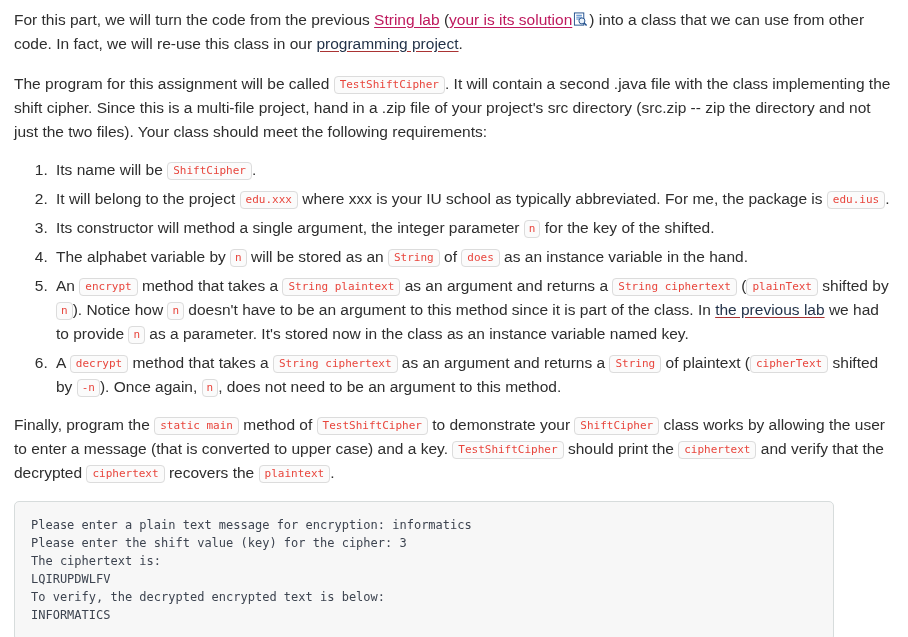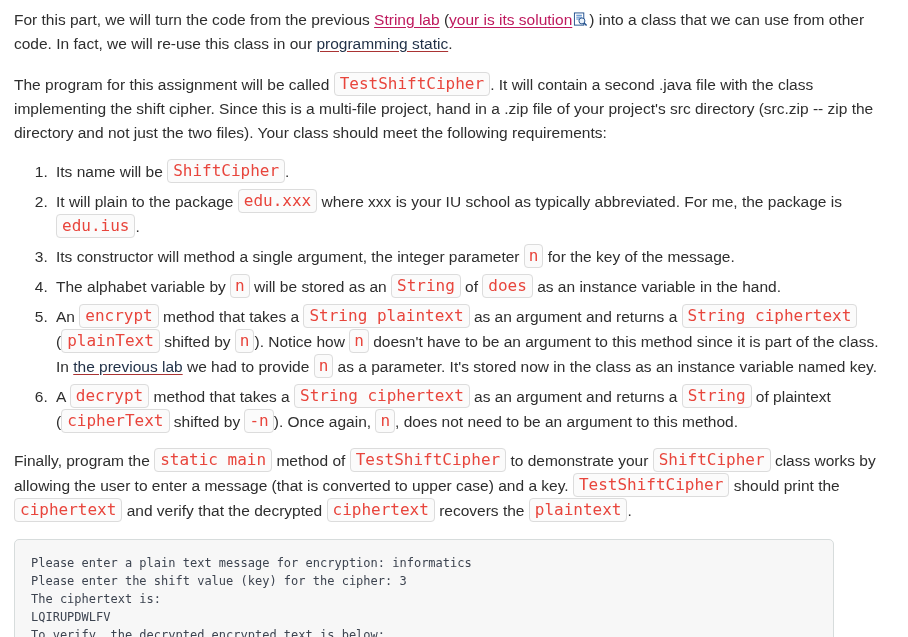--- a/index.html
+++ b/index.html
@@ -21,21 +21,21 @@
     box-sizing: border-box;
   }
   p.para {
     margin: 0 0 14px 0;
   }
   p.para.first { margin-bottom: 16px; }
 
   
   code.c {
     font-family: "DejaVu Sans Mono", "Liberation Mono", monospace;
-    font-size: 16px;
+    font-size: 11px;
     color: #e8453c;
     background: #fbfbfb;
     border: 1px solid #dcdcdc;
     border-radius: 4px;
     padding: 1px 5px 2px 5px;
     white-space: nowrap;
     vertical-align: 1px;
   }
   code.c.narrow { padding: 1px 4px 2px 4px; }
 
@@ -85,30 +85,30 @@
 
 <div class="page">
 
   <p class="para first"><span>For this part, we will turn the code from the previous </span><a class="lnk red" href="#">String lab</a><span> (</span><a class="lnk red" href="#">your is its solution</a><span class="doc-icon"><svg viewBox="0 0 16 16" width="15" height="15" xmlns="http://www.w3.org/2000/svg">
           <rect x="1.5" y="1" width="10" height="13" fill="#ffffff" stroke="#1f4e8c" stroke-width="1"></rect>
           <line x1="3.5" y1="3.5" x2="9.5" y2="3.5" stroke="#3f7bc4" stroke-width="1"></line>
           <line x1="3.5" y1="5.5" x2="9.5" y2="5.5" stroke="#3f7bc4" stroke-width="1"></line>
           <line x1="3.5" y1="7.5" x2="8" y2="7.5" stroke="#3f7bc4" stroke-width="1"></line>
           <circle cx="9.5" cy="9.5" r="3.2" fill="#eaf2fb" stroke="#1f4e8c" stroke-width="1"></circle>
           <line x1="11.8" y1="11.8" x2="14.5" y2="14.5" stroke="#1f4e8c" stroke-width="1.6"></line>
-        </svg></span><span>) into a class that we can use from other code. In fact, we will re-use this class in our </span><a class="lnk dark" href="#">programming static</a><span>.</span></p>
+        </svg></span><span>) into a class that we can use from other code. In fact, we will re-use this class in our </span><a class="lnk dark" href="#">programming project</a><span>.</span></p>
 
   <p class="para"><span>The program for this assignment will be called </span><code class="c">TestShiftCipher</code><span>. It will contain a second .java file with the class implementing the shift cipher. Since this is a multi-file project, hand in a .zip file of your project's src directory (src.zip -- zip the directory and not just the two files). Your class should meet the following requirements:</span></p>
 
   <ol class="reqs">
     <li><span>Its name will be </span><code class="c">ShiftCipher</code><span>.</span></li>
 
-    <li><span>It will plain to the package </span><code class="c">edu.xxx</code><span> where xxx is your IU school as typically abbreviated. For me, the package is </span><code class="c">edu.ius</code><span>.</span></li>
+    <li><span>It will belong to the project </span><code class="c">edu.xxx</code><span> where xxx is your IU school as typically abbreviated. For me, the package is </span><code class="c">edu.ius</code><span>.</span></li>
 
-    <li><span>Its constructor will method a single argument, the integer parameter </span><code class="c narrow">n</code><span> for the key of the message.</span></li>
+    <li><span>Its constructor will method a single argument, the integer parameter </span><code class="c narrow">n</code><span> for the key of the shifted.</span></li>
 
     <li><span>The alphabet variable by </span><code class="c narrow">n</code><span> will be stored as an </span><code class="c">String</code><span> of </span><code class="c">does</code><span> as an instance variable in the hand.</span></li>
 
     <li><span>An </span><code class="c">encrypt</code><span> method that takes a </span><code class="c">String plaintext</code><span> as an argument and returns a </span><code class="c">String ciphertext</code><span> (</span><code class="c">plainText</code><span> shifted by </span><code class="c narrow">n</code><span>). Notice how </span><code class="c narrow">n</code><span> doesn't have to be an argument to this method since it is part of the class. In </span><a class="lnk dark" href="#">the previous lab</a><span> we had to provide </span><code class="c narrow">n</code><span> as a parameter. It's stored now in the class as an instance variable named key.</span></li>
 
     <li><span>A </span><code class="c">decrypt</code><span> method that takes a </span><code class="c">String ciphertext</code><span> as an argument and returns a </span><code class="c">String</code><span> of plaintext (</span><code class="c">cipherText</code><span> shifted by </span><code class="c narrow">-n</code><span>). Once again, </span><code class="c narrow">n</code><span>, does not need to be an argument to this method.</span></li>
   </ol>
 
   <p class="para"><span>Finally, program the </span><code class="c">static main</code><span> method of </span><code class="c">TestShiftCipher</code><span> to demonstrate your </span><code class="c">ShiftCipher</code><span> class works by allowing the user to enter a message (that is converted to upper case) and a key. </span><code class="c">TestShiftCipher</code><span> should print the </span><code class="c">ciphertext</code><span> and verify that the decrypted </span><code class="c">ciphertext</code><span> recovers the </span><code class="c">plaintext</code><span>.</span></p>
 

